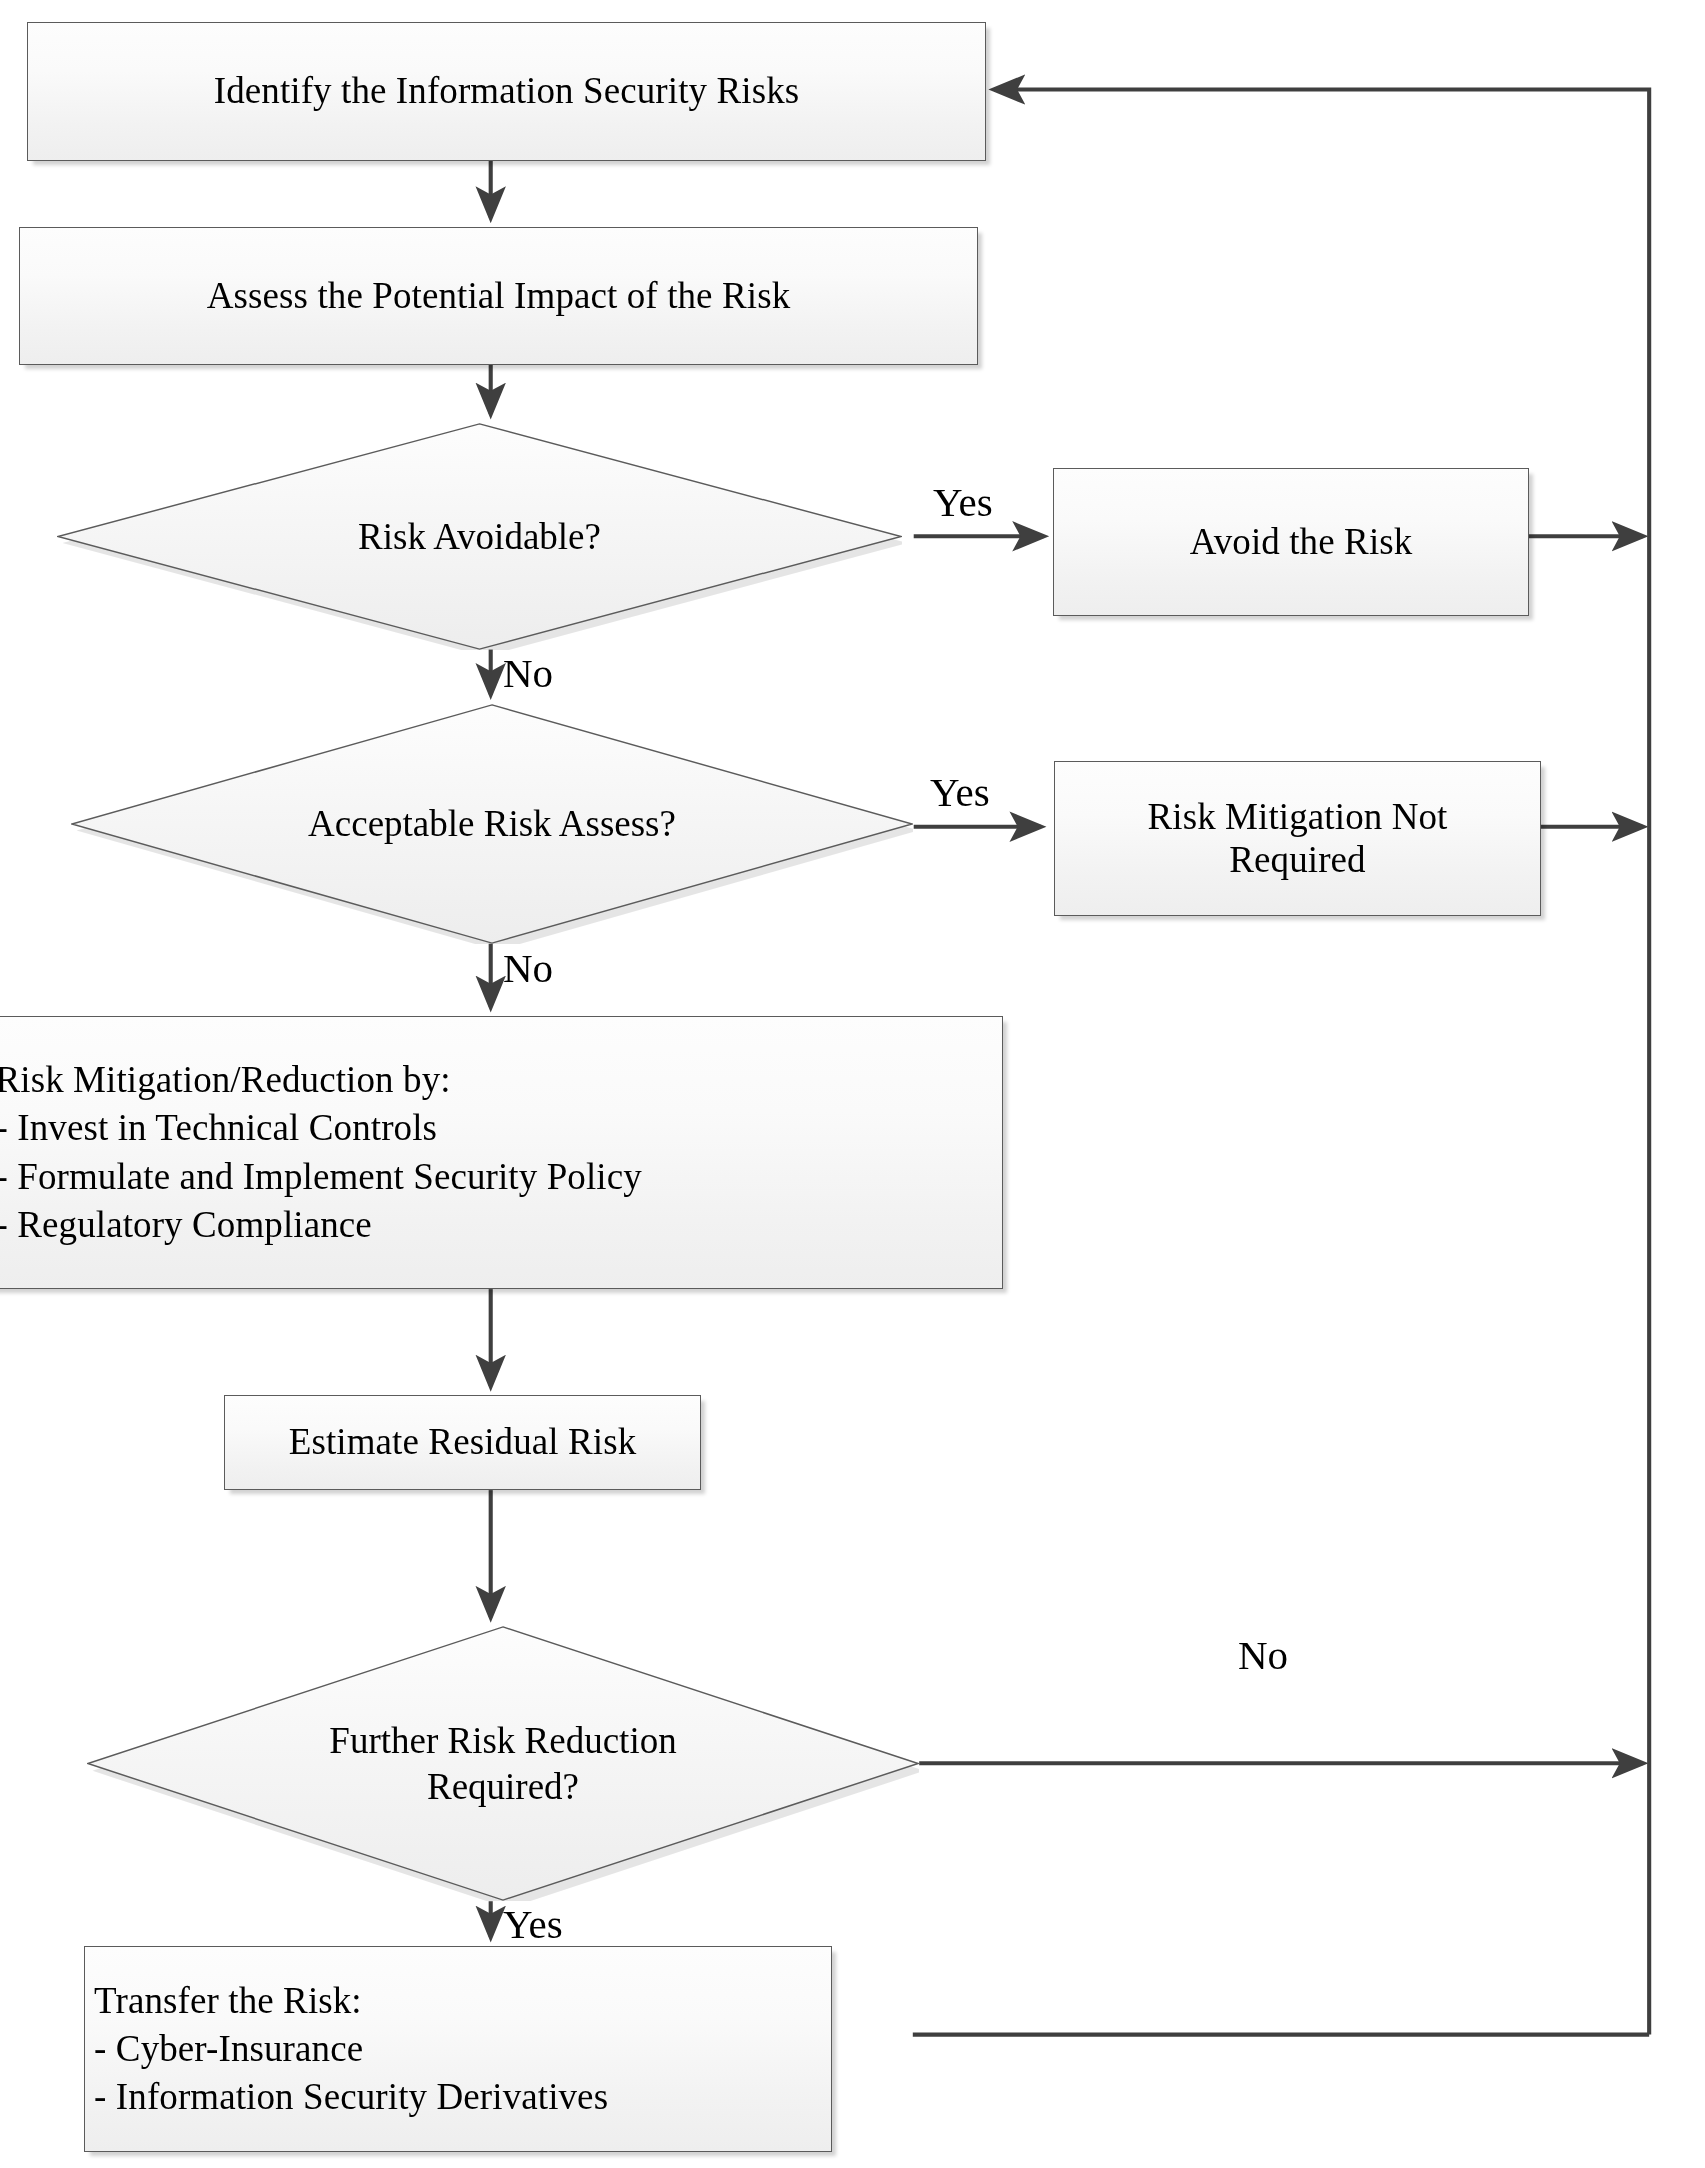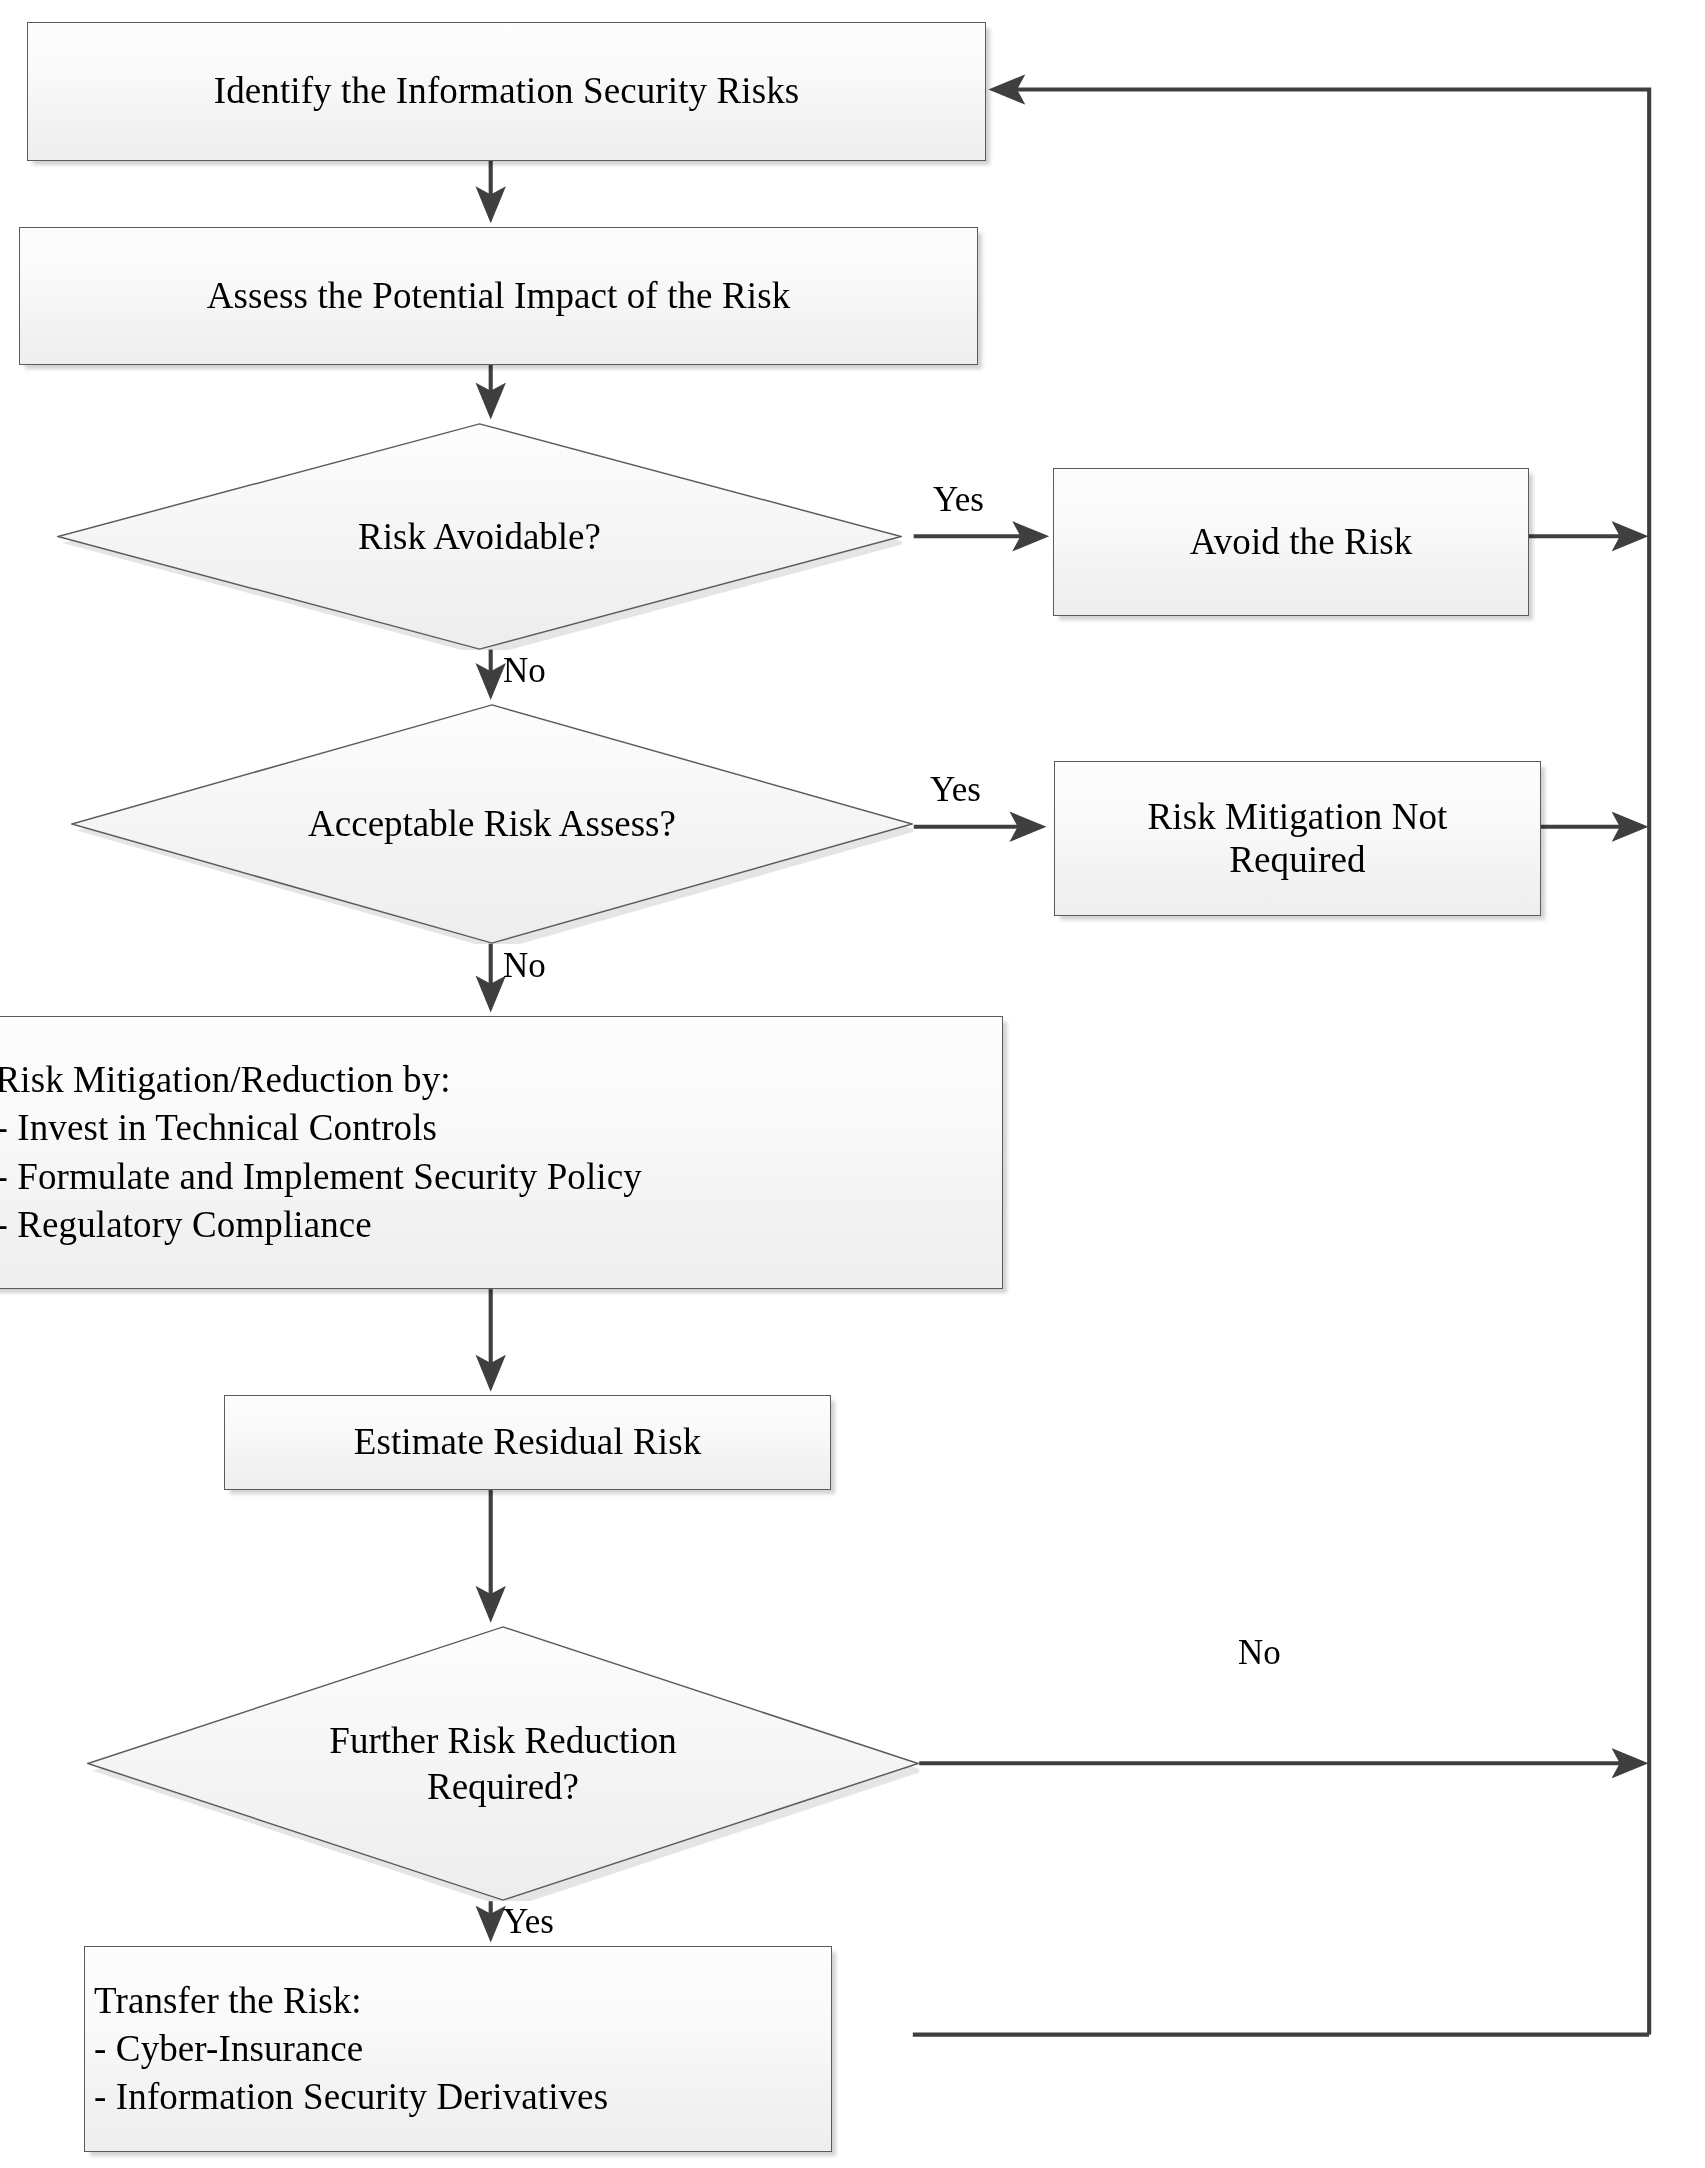--- a/index.html
+++ b/index.html
@@ -28,21 +28,21 @@
   .dec .shape{position:absolute;left:0;top:0;width:100%;height:100%;}
   .dec .lbl{
     position:absolute;left:0;top:50%;width:100%;
     transform:translateY(-50%);
     text-align:center;font-size:37px;line-height:1.25;white-space:pre-line;
     pointer-events:none;
   }
 
   
   .elabel{
-    position:absolute;font-size:35px;line-height:1;
+    position:absolute;font-size:41px;line-height:1;
     background:transparent;white-space:nowrap;
   }
 </style>
 </head>
 <body>
 
 <div id="stage">
 
   <svg id="wires" viewBox="0 0 1866 2373" xmlns="http://www.w3.org/2000/svg">
     <defs>
@@ -124,21 +124,21 @@
 Required</div>
   </div>
 
   <div class="node proc left" style="left:-11px;top:1016px;width:1014px;height:273px;">
     <div class="lbl" style="padding-left:5.5px;line-height:1.30;">Risk Mitigation/Reduction by:
 - Invest in Technical Controls
 - Formulate and Implement Security Policy
 - Regulatory Compliance</div>
   </div>
 
-  <div class="node proc" style="left:224px;top:1395px;width:607px;height:95px;font-family:Liberation Serif, serif;">
+  <div class="node proc" style="left:224px;top:1395px;width:477px;height:95px;font-family:Liberation Serif, serif;">
     <div class="lbl">Estimate Residual Risk</div>
   </div>
 
   <div class="dec" style="left:87px;top:1626px;width:832px;height:275px;">
     <svg class="shape" viewBox="0 0 911 301" preserveAspectRatio="none">
       <polygon points="455.5,301 911,150.5 455.5,0 0,150.5" fill="rgba(0,0,0,0.10)" transform="translate(6,8)"></polygon>
       <linearGradient id="gdec3" x1="0" y1="0" x2="0" y2="1">
         <stop offset="0%" stop-color="#fdfdfd"></stop>
           <stop offset="100%" stop-color="#ededed"></stop>
       </linearGradient>

